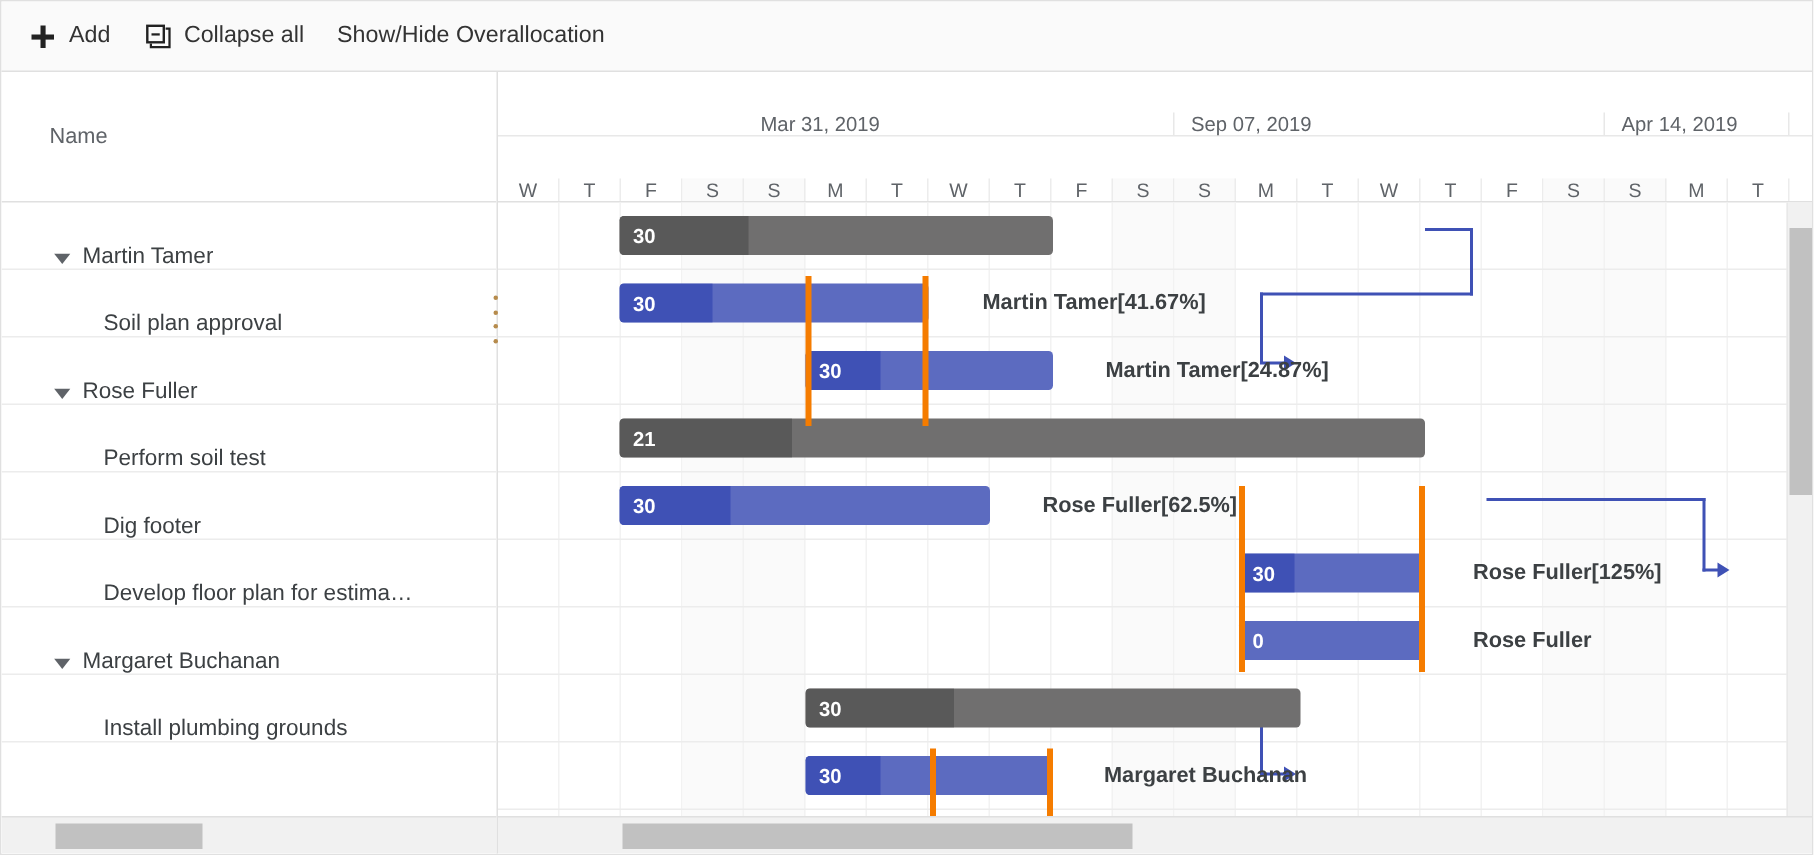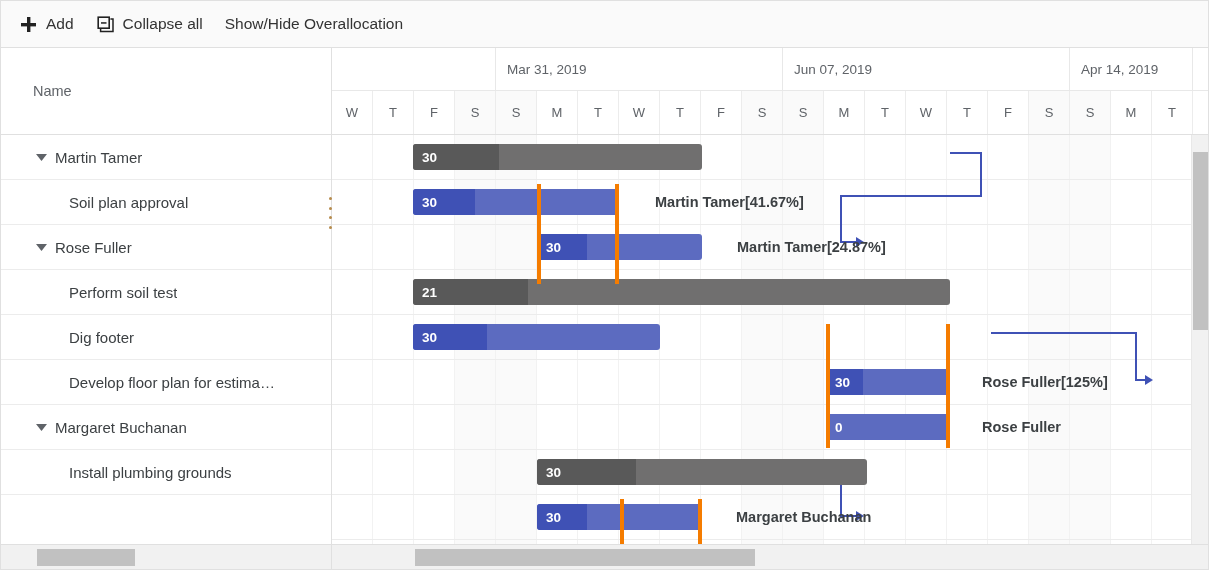--- a/index.html
+++ b/index.html
@@ -74,21 +74,21 @@
     padding-left: 32px;
     font-size: 14.5px;
     color: #5f6368;
   }
 
   
   .grid-rows { position: relative; }
   .grid-row {
     height: 45px;
     border-bottom: 1px solid #ececec;
-    display: flex; align-items: center;
+    display: flex; align-items: flex-end;
     font-size: 15px;
     color: #3c4043;
     white-space: nowrap;
     overflow: hidden;
   }
   .grid-row .caret {
     width: 14px; height: 14px;
     margin-left: 33px; margin-right: 7px;
     flex: none;
     display: inline-flex; align-items: center; justify-content: center;
@@ -120,20 +120,21 @@
   .tl-header {
     position: relative;
     height: 87px;
     border-bottom: 1px solid #e0e0e0;
     overflow: hidden;
   }
   .tl-top, .tl-bottom {
     position: relative;
     display: flex;
     height: 43px;
+    align-items: flex-end;
   }
   .tl-top { border-bottom: 1px solid #e8e8e8; }
   .tl-week {
     display: flex; align-items: center;
     padding-left: 11px;
     font-size: 13.5px;
     color: #5f6368;
     border-right: 1px solid #e8e8e8;
     white-space: nowrap;
     flex: none;
@@ -388,21 +389,21 @@
 
       <div class="tl-header">
         <div class="tl-top" id="tl-top">
             <div class="tl-week" style="width: 164px;">
               <span></span>
             </div>
             <div class="tl-week" style="width: 287px;">
               <span>Mar 31, 2019</span>
             </div>
             <div class="tl-week" style="width: 287px;">
-              <span>Jun 07, 2019</span>
+              <span>Sep 07, 2019</span>
             </div>
             <div class="tl-week" style="width: 123px;">
               <span>Apr 14, 2019</span>
             </div>
           </div>
         <div class="tl-bottom" id="tl-bottom">
             <div class="tl-day">
               <span>W</span>
             </div>
             <div class="tl-day">
@@ -540,20 +541,21 @@
             </div>
             <div class="bar-caption" style="left: 405px; top: 99px;">Martin Tamer[24.87%]</div>
             <div class="bar-parent" style="left: 81px; top: 144px; width: 537px;">
               <div class="prog" style="width: 115px;"></div>
               <div class="lbl">21</div>
             </div>
             <div class="bar-task" style="left: 81px; top: 189px; width: 247px;">
               <div class="prog" style="width: 74px;"></div>
               <div class="lbl">30</div>
             </div>
+            <div class="bar-caption" style="left: 363px; top: 189px;">Rose Fuller[62.5%]</div>
             <div class="bar-task" style="left: 494px; top: 234px; width: 124px;">
               <div class="prog" style="width: 37px;"></div>
               <div class="lbl">30</div>
             </div>
             <div class="bar-caption" style="left: 650px; top: 234px;">Rose Fuller[125%]</div>
             <div class="bar-task" style="left: 494px; top: 279px; width: 124px;">
               <div class="lbl">0</div>
             </div>
             <div class="bar-caption" style="left: 650px; top: 279px;">Rose Fuller</div>
             <div class="bar-parent" style="left: 205px; top: 324px; width: 330px;">

